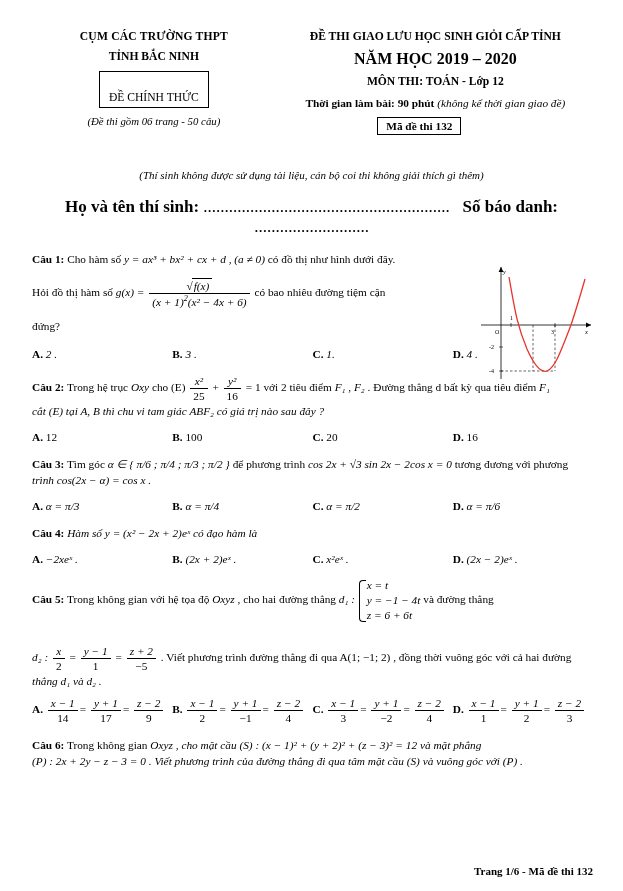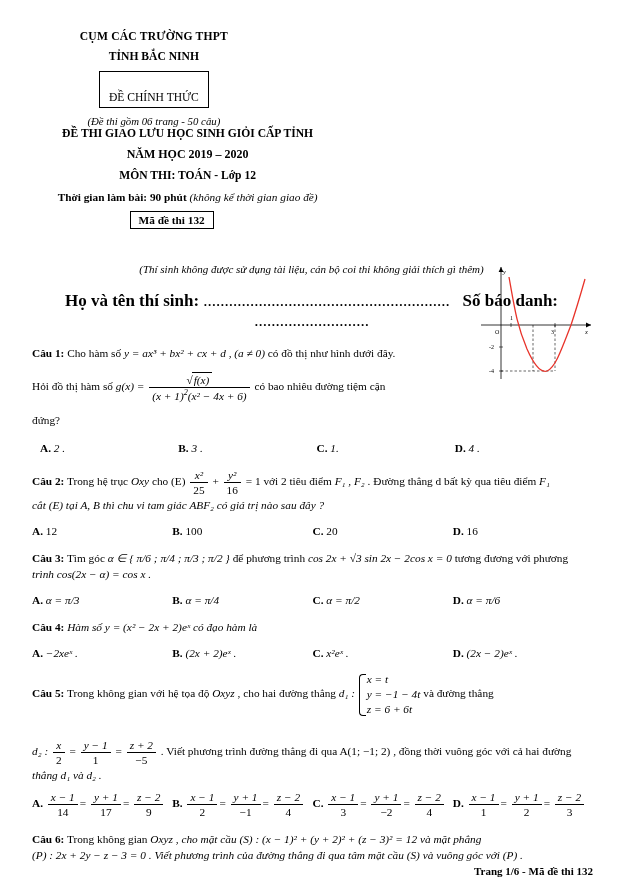--- a/index.html
+++ b/index.html
@@ -8,33 +8,33 @@
     background:#ffffff;
     font-family:"Liberation Serif", serif;
     color:#000;
     font-size:11.3px;
     position:relative;
     overflow:hidden;
   }
   .page { position:relative; width:623px; height:891px; padding:0; box-sizing:border-box; }
 
   
-  .header { display:flex; width:100%; padding:30px 30px 0 30px; box-sizing:border-box;flex-direction:column; }
+  .header { display:flex; width:100%; padding:30px 30px 0 30px; box-sizing:border-box; }
   .hdr-left { width:44%; text-align:center; }
   .hdr-right { width:56%; text-align:center; }
   .b { font-weight:bold; }
   .hdr-line1 { font-weight:bold; font-size:11.6px; letter-spacing:0.2px; }
   .hdr-line2 { font-weight:bold; font-size:11.6px; margin-top:7px; }
   .boxed {
     display:inline-block; border:1px solid #000; padding:19px 9px 3px 9px;
     font-weight:normal; font-size:11.6px; margin-top:8px;
   }
   .hdr-note { font-style:italic; font-size:10.8px; margin-top:7px; }
   .hdr-r1 { font-weight:bold; font-size:11.6px; }
-  .hdr-r2 { font-weight:bold; font-size:12px; margin-top:7px; }
+  .hdr-r2 { font-weight:bold; font-size:16px; margin-top:7px; }
   .hdr-r3 { font-weight:bold; font-size:11.6px; margin-top:7px; }
   .hdr-r4 { margin-top:9px; font-size:11.3px; }
   .hdr-r4 .ital { font-style:italic; }
   .ma-de { display:inline-block; border:1px solid #000; padding:2px 8px; font-weight:bold; font-size:11.3px; }
   .ma-de-wrap { text-align:center; padding-right:32px; margin-top:8px; }
 
   .center-note { text-align:center; font-style:italic; font-size:11px; margin-top:34px; }
 
   .name-line { margin-top:16px; padding:0 32px; font-weight:bold; font-size:17px;text-align:center; }
   .name-line .dots { font-weight:normal; }
@@ -146,21 +146,21 @@
           <span class="num">
             <span class="sqrt">√<span class="rad mi">f(x)</span></span>
           </span>
           <span class="den mi">
             <span>(x + 1)</span><sup>2</sup><span>(x² − 4x + 6)</span>
           </span>
         </span>
         <span>có bao nhiêu đường tiệm cận</span>
       </div>
       <div style="margin-top:8px;">đứng?</div>
-      <div class="opts" style="margin-top:12px;margin-left:8px;">
+      <div class="opts" style="margin-top:12px;">
         <div><span class="ol">A.</span> <span class="mi">2 .</span></div>
         <div><span class="ol">B.</span> <span class="mi">3 .</span></div>
         <div><span class="ol">C.</span> <span class="mi">1.</span></div>
         <div><span class="ol">D.</span> <span class="mi">4 .</span></div>
       </div>
     </div>
 
     <div class="q">
       <span class="lbl">Câu 2:</span>
       <span>Trong hệ trục</span>

